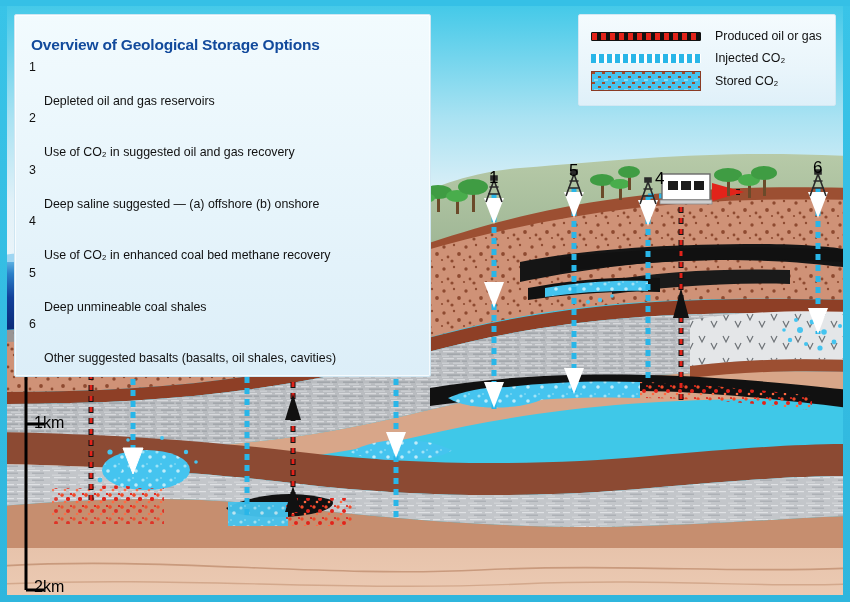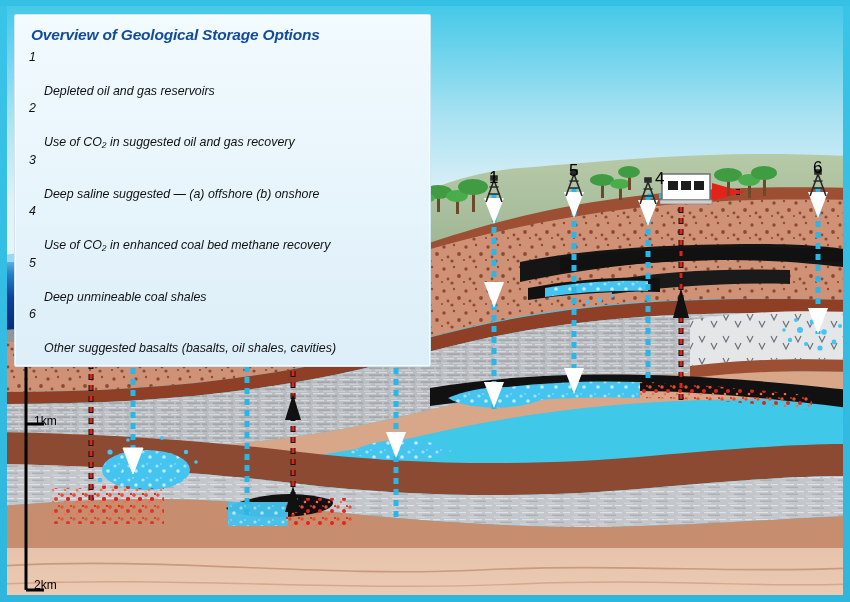--- a/index.html
+++ b/index.html
@@ -7,21 +7,21 @@
   #stage{position:relative;width:850px;height:602px;overflow:hidden;background:#3fc8e8;}
   #scene{position:absolute;inset:0;}
   .abs{position:absolute;}
 
   
   #infobox{
     left:14px;top:14px;width:417px;
     background:linear-gradient(180deg,#f2fbfe 0%,#e6f4fb 55%,#dceef8 100%);
     border:1px solid #cfe6f2;border-radius:2px;
     box-shadow:0 0 0 1px rgba(255,255,255,.7) inset;
-    padding:10px 10px 9px 10px;box-sizing:border-box;font-style:italic;
+    padding:20px 10px 9px 10px;box-sizing:border-box;
   }
   #infotitle{
     color:#124a9c;font-weight:bold;font-size:15.5px;letter-spacing:-.2px;
     margin:1px 0 5px 6px;
   }
   .irow{display:flex;font-size:12.4px;color:#111;line-height:16.4px;margin:0 0 1px 4px;}
   .inum{width:15px;flex:none;text-align:left;}
   .itxt{flex:1;margin-top:34px;}
 
   
@@ -39,21 +39,21 @@
     border:1.5px solid #111;box-sizing:border-box;height:9px;margin-top:1px;}
   .sw-inj{background:#ffffff;height:9px;margin-top:1px;
     background-image:repeating-linear-gradient(90deg,#29b6e8 0 5px,#ffffff 5px 8px);}
   .sw-stored{height:20px;border:1px solid #8a3b24;box-sizing:border-box;background:#45c4ef;}
   #frameL{left:0;top:0;width:7px;height:602px;background:linear-gradient(180deg,#39c4e8,#2fb6dd);}
   #frameR{right:0;top:0;width:7px;height:602px;background:linear-gradient(180deg,#39c4e8,#2fb6dd);}
   #frameT{left:0;top:0;width:850px;height:6px;background:#35c0e6;}
   #frameB{left:0;bottom:0;width:850px;height:7px;background:#2fb6dd;}
 
   
-  .scaletxt{font-size:12px;color:#000;font-family:"Liberation Sans",sans-serif;}
+  .scaletxt{font-size:16px;color:#000;font-family:"Liberation Sans",sans-serif;}
 
   
   .wlabel{font-size:17px;color:#000;font-family:"Liberation Sans",sans-serif;}
 </style>
 </head>
 <body>
 
 <div id="stage">
 
   <svg id="scene" width="850" height="602" viewBox="0 0 850 602">
@@ -477,14 +477,32 @@
     <div class="irow">
       <div class="inum">5</div>
       <div class="itxt">Deep unmineable coal shales</div>
     </div>
     <div class="irow">
       <div class="inum">6</div>
       <div class="itxt">Other suggested basalts (basalts, oil shales, cavities)</div>
     </div>
   </div>
 
+  <div class="abs" id="legend">
+    <div class="lrow">
+      <div class="lswatch sw-prod"></div>
+      <div class="llabel">Produced oil or gas</div>
+    </div>
+    <div class="lrow">
+      <div class="lswatch sw-inj"></div>
+      <div class="llabel">Injected CO₂</div>
+    </div>
+    <div class="lrow" style="height:24px;">
+      <div class="lswatch sw-stored">
+        <svg width="108" height="18" viewBox="0 0 108 18" style="display:block">
+          <rect width="108" height="18" fill="url(#swstored)"></rect>
+        </svg>
+      </div>
+      <div class="llabel">Stored CO₂</div>
+    </div>
+  </div>
 
 </div>
 
 </body></html>

